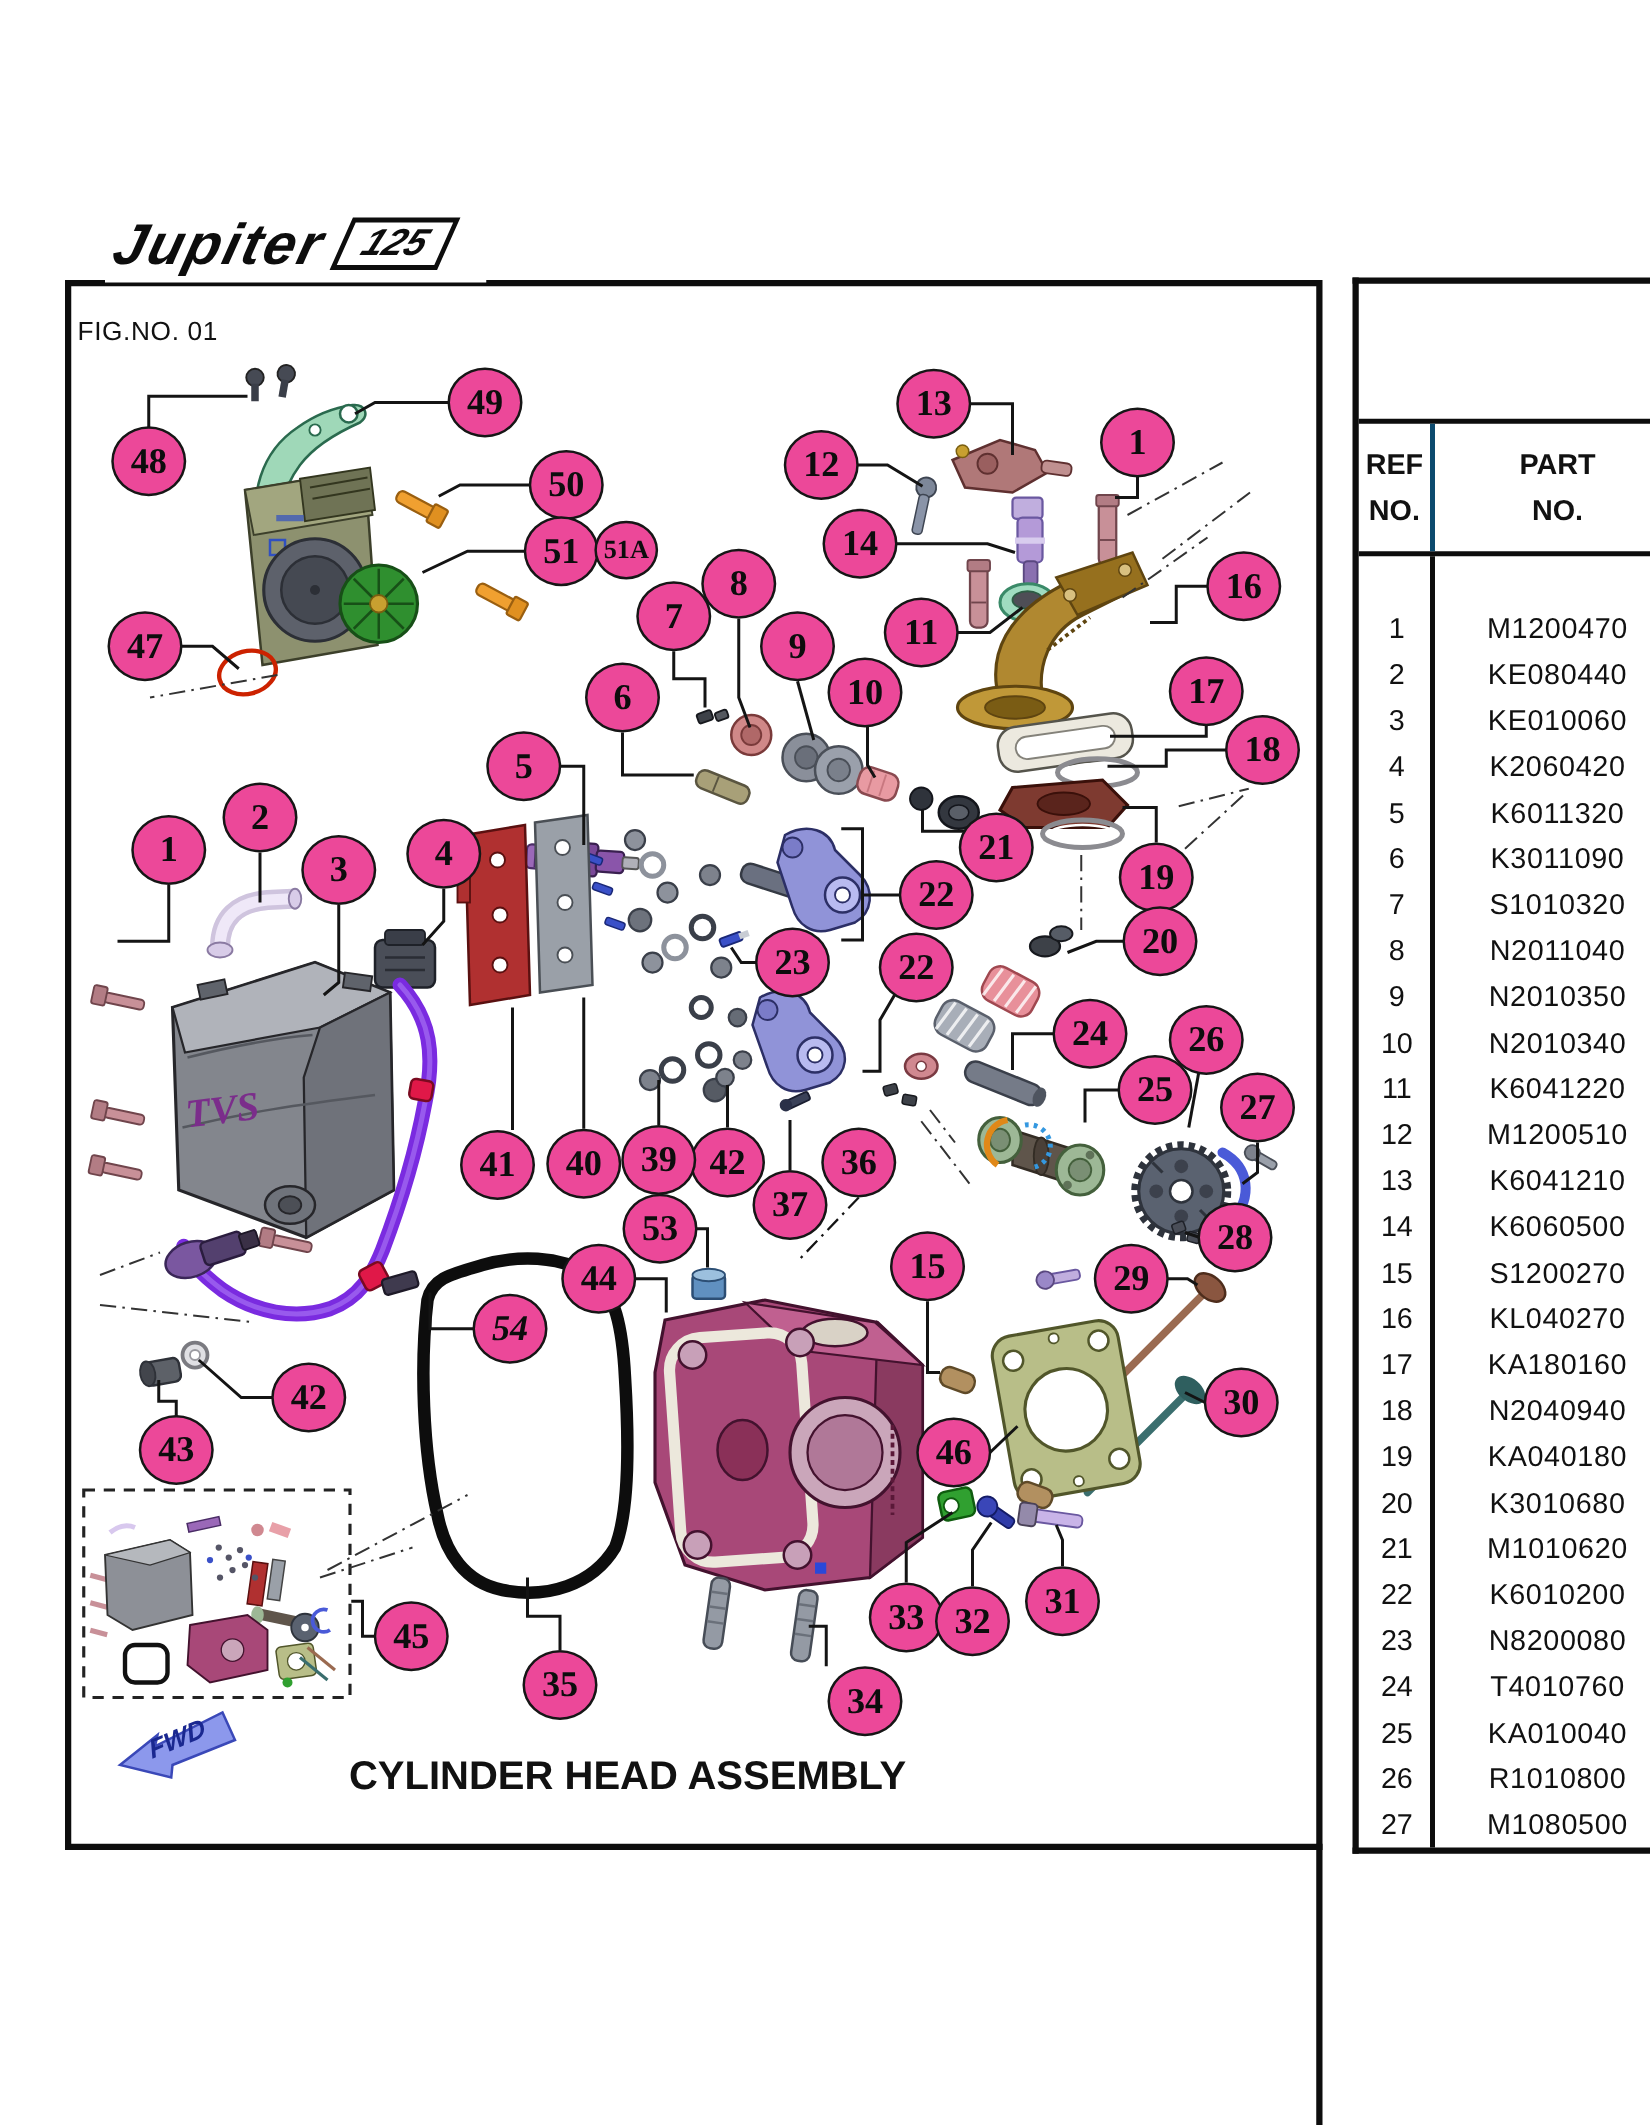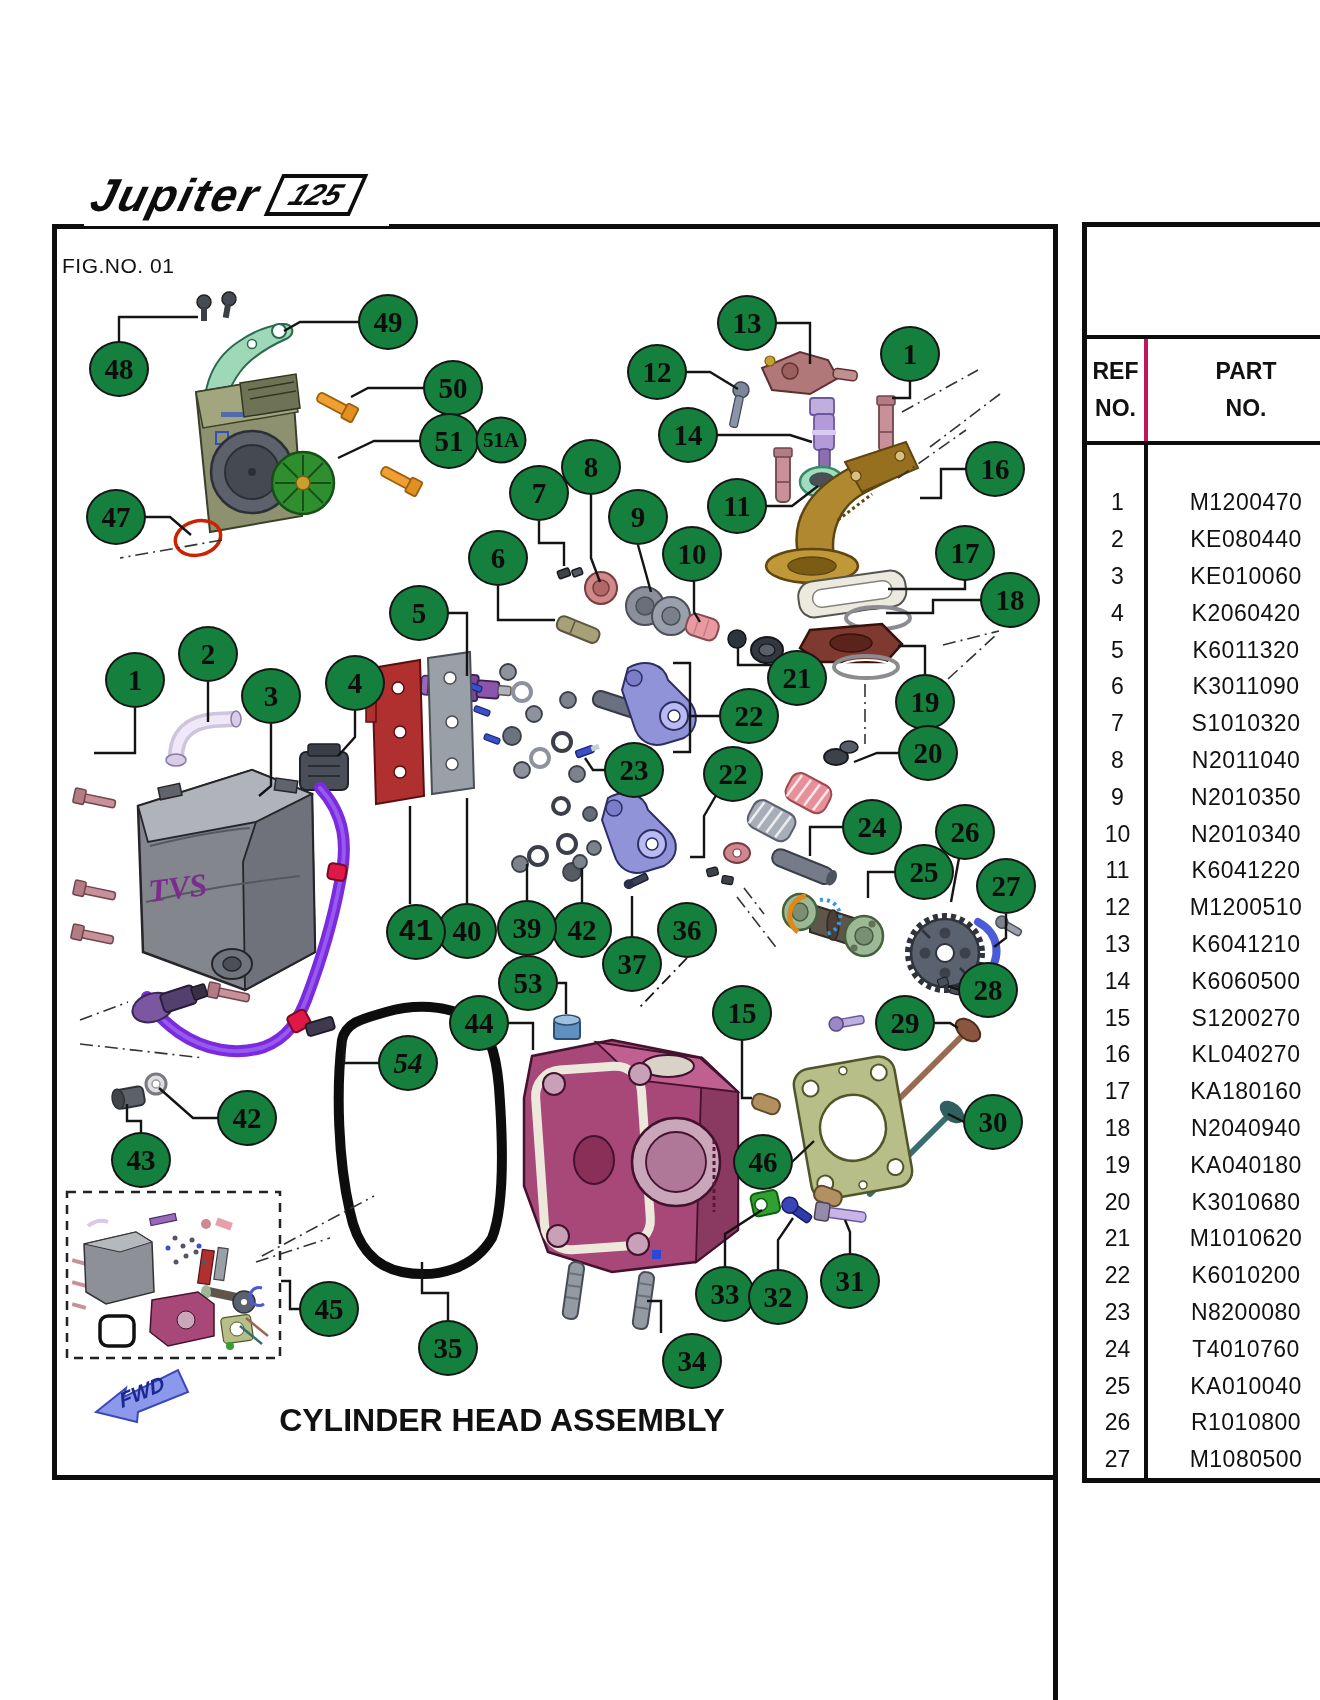--- a/index.html
+++ b/index.html
@@ -13,29 +13,29 @@
   #brand{left:84px;top:168px;height:54px;background:#fff;z-index:6;display:flex;align-items:center;gap:14px;padding:0 30px 4px 8px}
   .logo-main{font-size:46px;font-weight:bold;font-style:italic;letter-spacing:2px;transform:skewX(-14deg);color:#0d0d0d;line-height:1}
   .logo-num{font-size:30px;font-weight:bold;font-style:italic;border:4px solid #0d0d0d;padding:2px 14px;transform:skewX(-24deg);color:#0d0d0d;line-height:1}
   #fig-label{left:62px;top:254px;font-size:21px;font-weight:normal;z-index:5;letter-spacing:0.5px}
   #main-title{left:252px;top:1402px;width:500px;text-align:center;font-size:32px;font-weight:bold;z-index:5}
   
   #ptable{left:1082px;top:222px;width:262px;height:1261px;border-left:5px solid #0d0d0d;border-top:5px solid #0d0d0d;border-bottom:5px solid #0d0d0d;box-sizing:border-box;display:flex;flex-direction:column;background:#fff}
   .t-empty{height:111px;border-bottom:4px solid #0d0d0d}
   .t-head{height:106px;border-bottom:4px solid #0d0d0d;display:flex}
   .t-head .hc{display:flex;flex-direction:column;align-items:center;justify-content:center;font-weight:bold;font-size:23px;line-height:37px}
-  .hc-ref{width:57px;border-right:4px solid #be185d}
+  .hc-ref{width:57px;border-right:4px solid #0c4a6e}
   .hc-part{flex:1}
   .t-body{flex:1;position:relative;padding-top:39px;box-sizing:border-box}
   .vsep{position:absolute;left:57px;top:0;bottom:0;width:4px;background:#0d0d0d}
   .trow{display:flex;height:36.8px;align-items:center;font-size:23px}
   .trow .c-ref{width:61px;text-align:center}
   .trow .c-part{flex:1;text-align:center;letter-spacing:0.5px}
   
-  .callout{position:absolute;width:56px;height:52px;border:2.4px solid #161616;border-radius:50%;background:#15803d;
+  .callout{position:absolute;width:56px;height:52px;border:2.4px solid #161616;border-radius:50%;background:#ec4899;
            display:flex;align-items:center;justify-content:center;transform:translate(-50%,-50%);
            font-family:"Liberation Serif",serif;font-weight:bold;font-size:29px;z-index:4;color:#0d0d0d}
   .callout.small{width:47px;height:43px;font-size:21px}
   #diagram-svg{left:0;top:0;z-index:2}
   .leader{stroke:#141414;stroke-width:2.4;fill:none}
   .leader.dash{stroke-dasharray:12,5,2,5;stroke-width:1.8}
   .dd{stroke:#333;stroke-width:1.6;fill:none;stroke-dasharray:13,5,2,5}
   #fwd-label{left:142px;top:1392px;transform:translate(-50%,-50%) rotate(-23deg) skewX(-8deg);
              font-size:21px;font-weight:bold;font-style:italic;color:#1a2890;z-index:5}
 </style>
@@ -751,21 +751,21 @@
 <div class="callout" style="left: 988px; top: 990px;">28</div>
 <div class="callout" style="left: 905px; top: 1023px;">29</div>
 <div class="callout" style="left: 993px; top: 1122px;">30</div>
 <div class="callout" style="left: 742px; top: 1013px;">15</div>
 <div class="callout" style="left: 763px; top: 1162px;">46</div>
 <div class="callout" style="left: 687px; top: 930px;">36</div>
 <div class="callout" style="left: 632px; top: 964px;">37</div>
 <div class="callout" style="left: 582px; top: 930px;">42</div>
 <div class="callout" style="left: 527px; top: 928px;">39</div>
 <div class="callout" style="left: 467px; top: 931px;">40</div>
-<div class="callout" style="left: 416px; top: 932px; font-family: Liberation Mono, monospace;">41</div>
+<div class="callout" style="left: 398px; top: 932px;">41</div>
 <div class="callout" style="left: 528px; top: 983px; text-align: right;">53</div>
 <div class="callout" style="left: 479px; top: 1023px;">44</div>
 <div class="callout" style="left: 408px; top: 1063px; font-style: italic;">54</div>
 <div class="callout" style="left: 247px; top: 1118px;">42</div>
 <div class="callout" style="left: 141px; top: 1160px;">43</div>
 <div class="callout" style="left: 329px; top: 1309px;">45</div>
 <div class="callout" style="left: 448px; top: 1348px;">35</div>
 <div class="callout" style="left: 692px; top: 1361px;">34</div>
 <div class="callout" style="left: 725px; top: 1294px;">33</div>
 <div class="callout" style="left: 778px; top: 1297px;">32</div>

